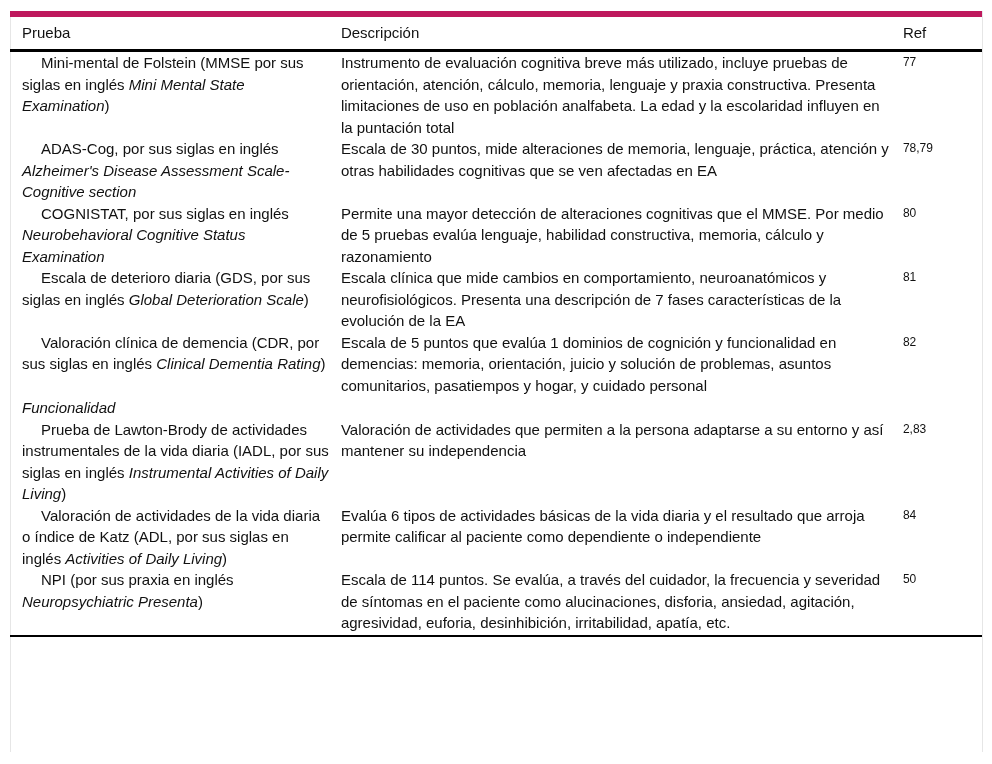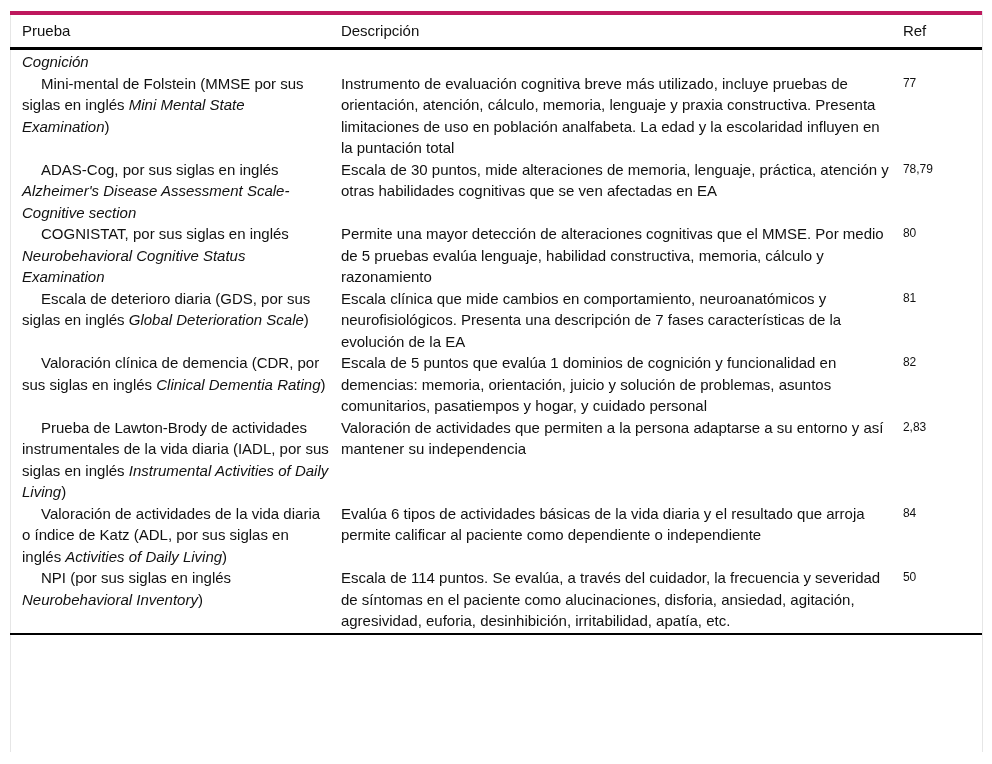--- a/index.html
+++ b/index.html
@@ -3,21 +3,21 @@
 <meta charset="utf-8">
 <style>
   html, body { margin: 0; padding: 0; background: #ffffff; }
   body { width: 992px; height: 764px; position: relative; overflow: hidden;
          font-family: "Liberation Sans", sans-serif; color: #111; font-size: 15px; }
   .frame { position: absolute; left: 10px; top: 11px; width: 971px; height: 741px;
            border-left: 1px solid #e6e6e6; border-right: 1px solid #e6e6e6; }
   table { position: absolute; left: 10px; top: 11px; width: 972px; border-collapse: collapse;
           table-layout: fixed; }
   thead th { font-weight: normal; text-align: left; padding: 6px 0 6px 12px; height: 20px;
-             border-top: 4px solid #be185d; border-bottom: 3px solid #000; line-height: 20px; }
+             border-top: 6px solid #be185d; border-bottom: 3px solid #000; line-height: 20px; }
   tbody td { vertical-align: top; padding: 0 0 0 12px; line-height: 21.5px; }
   tbody tr:last-child td { border-bottom: 2px solid #000; padding-bottom: 1px; }
   .col1 { width: 315px; }
   .col2 { width: 555px; }
   .col3 { width: 90px; }
   .section td { font-style: italic; padding-top: 1px; }
   .test-name { text-indent: 19px; }
   .ref { font-size: 12px; line-height: 14px; padding-top: 3px; }
   i { font-style: italic; }
 </style>
@@ -34,23 +34,20 @@
   </colgroup>
   <thead>
     <tr>
       <th>Prueba</th>
       <th>Descripción</th>
       <th>Ref</th>
     </tr>
   </thead>
   <tbody>
 
-    <tr class="section">
-      <td colspan="3">Cognición</td>
-    </tr>
     <tr>
       <td class="test-name"><span>Mini-mental de Folstein (MMSE por sus siglas en inglés </span><i>Mini Mental State Examination</i><span>)</span></td>
       <td>Instrumento de evaluación cognitiva breve más utilizado, incluye pruebas de orientación, atención, cálculo, memoria, lenguaje y praxia constructiva. Presenta limitaciones de uso en población analfabeta. La edad y la escolaridad influyen en la puntación total</td>
       <td class="ref">77</td>
     </tr>
     <tr>
       <td class="test-name"><span>ADAS-Cog, por sus siglas en inglés </span><i>Alzheimer's Disease Assessment Scale-Cognitive section</i><span></span></td>
       <td>Escala de 30 puntos, mide alteraciones de memoria, lenguaje, práctica, atención y otras habilidades cognitivas que se ven afectadas en EA</td>
       <td class="ref">78,79</td>
     </tr>
@@ -64,30 +61,33 @@
       <td class="test-name"><span>Escala de deterioro diaria (GDS, por sus siglas en inglés </span><i>Global Deterioration Scale</i><span>)</span></td>
       <td>Escala clínica que mide cambios en comportamiento, neuroanatómicos y neurofisiológicos. Presenta una descripción de 7 fases características de la evolución de la EA</td>
       <td class="ref">81</td>
     </tr>
     <tr>
       <td class="test-name"><span>Valoración clínica de demencia (CDR, por sus siglas en inglés </span><i>Clinical Dementia Rating</i><span>)</span></td>
       <td>Escala de 5 puntos que evalúa 1 dominios de cognición y funcionalidad en demencias: memoria, orientación, juicio y solución de problemas, asuntos comunitarios, pasatiempos y hogar, y cuidado personal</td>
       <td class="ref">82</td>
     </tr>
 
+    <tr class="section">
+      <td colspan="3">Funcionalidad</td>
+    </tr>
     <tr>
       <td class="test-name"><span>Prueba de Lawton-Brody de actividades instrumentales de la vida diaria (IADL, por sus siglas en inglés </span><i>Instrumental Activities of Daily Living</i><span>)</span></td>
       <td>Valoración de actividades que permiten a la persona adaptarse a su entorno y así mantener su independencia</td>
       <td class="ref">2,83</td>
     </tr>
     <tr>
       <td class="test-name"><span>Valoración de actividades de la vida diaria o índice de Katz (ADL, por sus siglas en inglés </span><i>Activities of Daily Living</i><span>)</span></td>
       <td>Evalúa 6 tipos de actividades básicas de la vida diaria y el resultado que arroja permite calificar al paciente como dependiente o independiente</td>
       <td class="ref">84</td>
     </tr>
 
     <tr>
-      <td class="test-name"><span>NPI (por sus siglas en inglés </span><i>Neurobehavioral Inventory</i><span>)</span></td>
+      <td class="test-name"><span>NPI (por sus praxia en inglés </span><i>Neuropsychiatric Presenta</i><span>)</span></td>
       <td>Escala de 114 puntos. Se evalúa, a través del cuidador, la frecuencia y severidad de síntomas en el paciente como alucinaciones, disforia, ansiedad, agitación, agresividad, euforia, desinhibición, irritabilidad, apatía, etc.</td>
       <td class="ref">50</td>
     </tr>
   </tbody>
 </table>
 
 </body></html>

